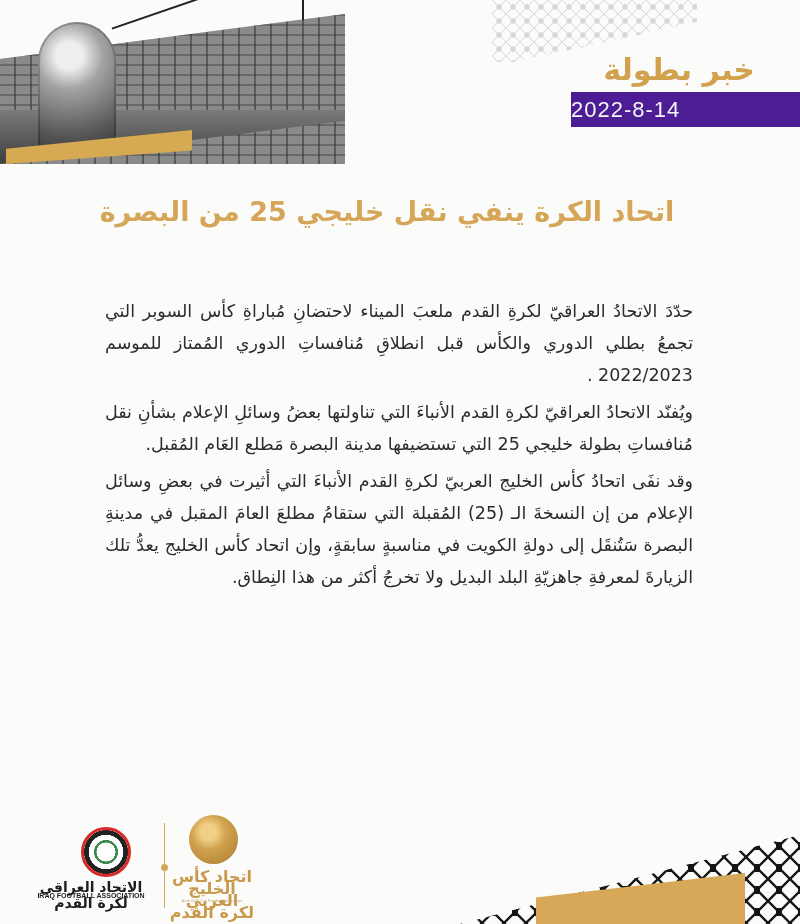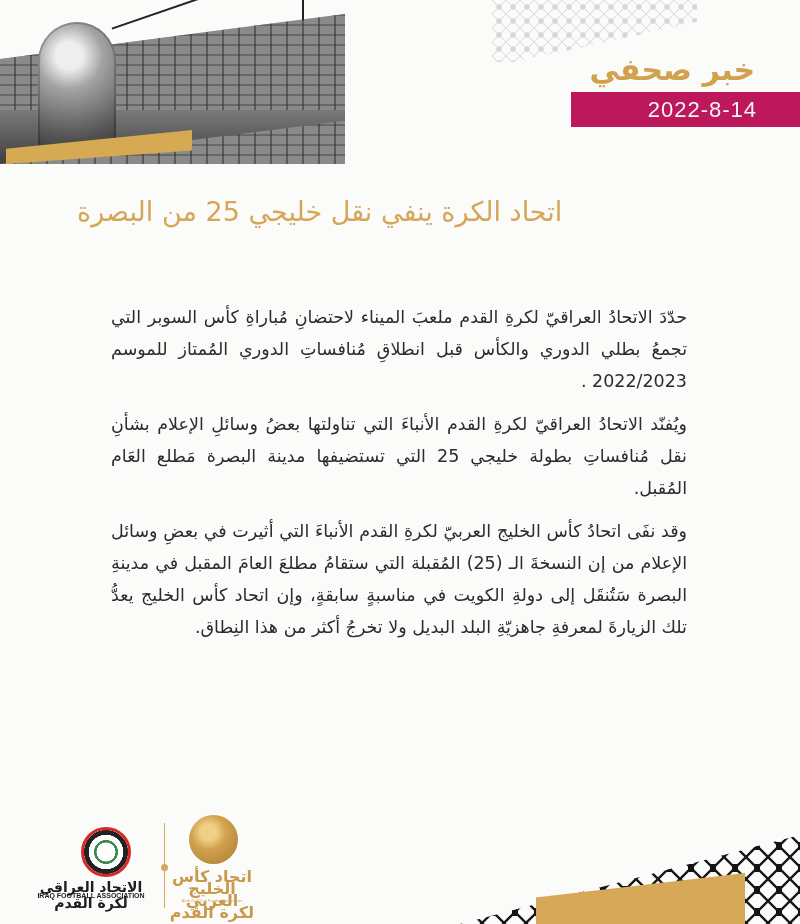--- a/index.html
+++ b/index.html
@@ -53,38 +53,38 @@
     background: #d6a953;
     clip-path: polygon(0 55%, 100% 0, 100% 60%, 0 100%);
   }
   .press-title {
     position: absolute; right: 45px; top: 52px;
     font-family: "DejaVu Sans", sans-serif; font-weight: bold;
     font-size: 30px; color: #d2a14e; direction: rtl; letter-spacing: 1px;
   }
   .date-bar {
     position: absolute; left: 571px; top: 92px; width: 229px; height: 35px;
-    background: #be185d; color: #f4f4f4;
+    background: #4c1d95; color: #f4f4f4;
     font-family: "Liberation Sans", sans-serif; font-size: 22px; letter-spacing: 1px;
-    display: flex; align-items: center; justify-content: flex-end; padding-right: 43px;
+    display: flex; align-items: center; padding-right: 43px;
     box-sizing: border-box;
   }
   .headline {
     position: absolute; right: 103px; top: 190px; width: 620px;
-    direction: rtl; text-align: left;
-    font-family: "DejaVu Sans", sans-serif; font-weight: normal;
+    direction: rtl; text-align: center;
+    font-family: "DejaVu Sans", sans-serif; font-weight: bold;
     font-size: 27px; line-height: 44px; color: #d5a658;
   }
   .body-text {
     position: absolute; left: 100px; top: 290px; width: 598px;
     direction: rtl; text-align: justify; text-align-last: right;
     font-family: "DejaVu Sans", sans-serif; font-size: 17.5px; line-height: 32px;
     color: #2c2c2c;
   }
-  .body-text p { margin: 11px; }
+  .body-text p { margin: 5px; }
   .logos {
     position: absolute; left: 30px; top: 815px; width: 200px; height: 100px;
   }
   .ifa-emblem {
     position: absolute; left: 51px; top: 12px; width: 50px; height: 50px;
     border-radius: 50%; border: 3px solid #d62a2a; box-sizing: border-box;
     background: radial-gradient(circle, #ffffff 0 30%, #3f8a4e 31% 38%, #ffffff 39% 55%, #222 56% 70%, #ffffff 71%);
   }
   .ifa-ar {
     position: absolute; left: 0; top: 64px; width: 122px; text-align: center;
@@ -134,21 +134,21 @@
 
 <div class="hero">
   <div class="stadium"></div>
   <div class="stadium-water"></div>
   <div class="trophy"></div>
   <div class="hero-line"></div>
   <div class="hero-vline"></div>
   <div class="gold-band"></div>
 </div>
 
-<div class="press-title">خبر صحفي</div>
+<div class="press-title">خبر بطولة</div>
 <div class="date-bar">
   <span>2022-8-14</span>
 </div>
 
 <div class="headline">
   <div>اتحاد الكرة ينفي نقل خليجي 25 من البصرة</div>
 </div>
 
 <div class="body-text">
   <p>حدّدَ الاتحادُ العراقيّ لكرةِ القدم ملعبَ الميناء لاحتضانِ مُباراةِ كأس السوبر التي تجمعُ بطلي الدوري والكأس قبل انطلاقِ مُنافساتِ الدوري المُمتاز للموسم 2022/2023 .</p>

